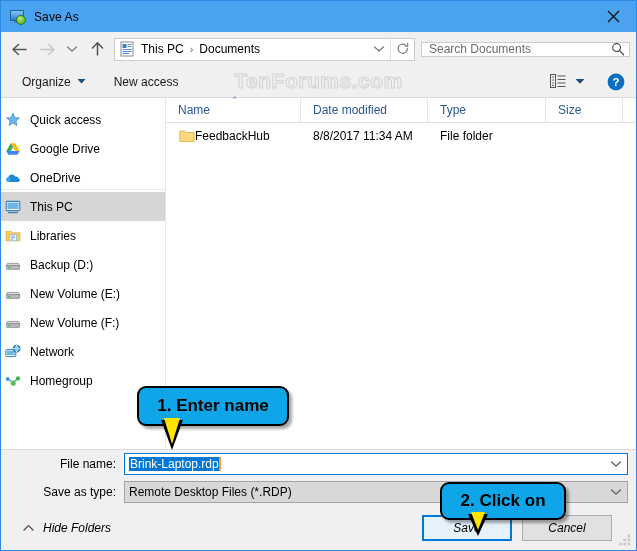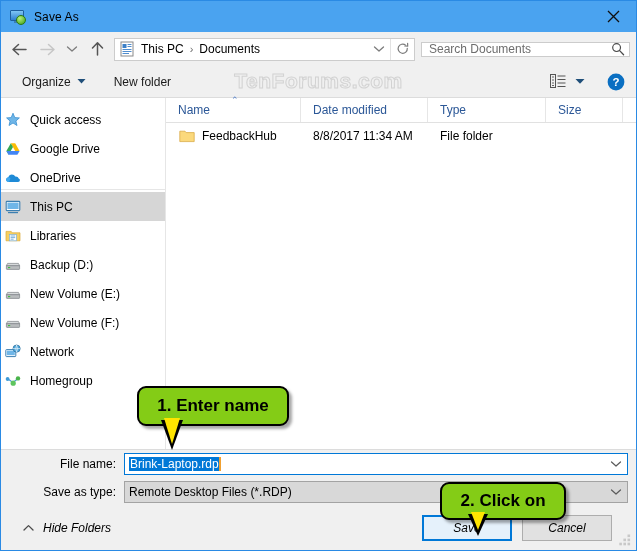--- a/index.html
+++ b/index.html
@@ -300,21 +300,21 @@
     cursor: default;
   }
   .cell {
     font-size: 12px;
     color: #000;
     padding-left: 12px;
     box-sizing: border-box;
     white-space: nowrap;
     overflow: hidden;
   }
-  .cell.c0 { width: 135px; display: flex; align-items: center; gap: 7px; padding-left: 13px; }
+  .cell.c0 { width: 135px; display: flex; align-items: center; gap: 0; padding-left: 13px; }
   .cell.c1 { width: 127px; }
   .cell.c2 { width: 118px; }
   .cell.c3 { width: 77px; }
   .folder-ico {
     width: 16px; height: 14px;
     flex: none;
     position: relative;
   }
 
   
@@ -406,21 +406,21 @@
   }
   .grip {
     position: absolute;
     right: 4px; bottom: 3px;
     width: 13px; height: 13px;
   }
 
   
   .callout {
     position: absolute;
-    background: #84cc16;
+    background: #0ea5e9;
     border: 2px solid #000000;
     border-radius: 9px;
     font-weight: bold;
     color: #000;
     display: flex;
     align-items: center;
     justify-content: center;
     box-shadow: 3px 3px 3px rgba(0,0,0,0.35);
     z-index: 40;
     user-select: none;
@@ -549,21 +549,21 @@
   <div class="toolbar">
     <div class="watermark">TenForums.com</div>
     <div class="tb-item">
       <span>Organize</span>
       <svg width="9" height="7" viewBox="0 0 9 7">
         <path d="M0.5 1 L4.5 5.6 L8.5 1" fill="#1f4e79"></path>
       </svg>
     </div>
     <div class="tb-gap"></div>
     <div class="tb-item">
-      <span>New folder</span>
+      <span>New access</span>
     </div>
     <div class="tb-spacer"></div>
     <div class="view-btn">
       <svg width="16" height="15" viewBox="0 0 16 15">
         <rect x="0.5" y="0.5" width="5" height="13" fill="none" stroke="#555" stroke-width="1"></rect>
         <path d="M2 3 H4 M2 6 H4 M2 9 H4 M2 11.5 H4" stroke="#555" stroke-width="0.9"></path>
         <path d="M7.5 2 H15.5 M7.5 5.5 H15.5 M7.5 9 H15.5 M7.5 12.5 H15.5" stroke="#555" stroke-width="1.2"></path>
       </svg>
       <svg width="10" height="7" viewBox="0 0 10 7">
         <path d="M0.5 1 L5 5.8 L9.5 1" fill="#1f4e79"></path>

